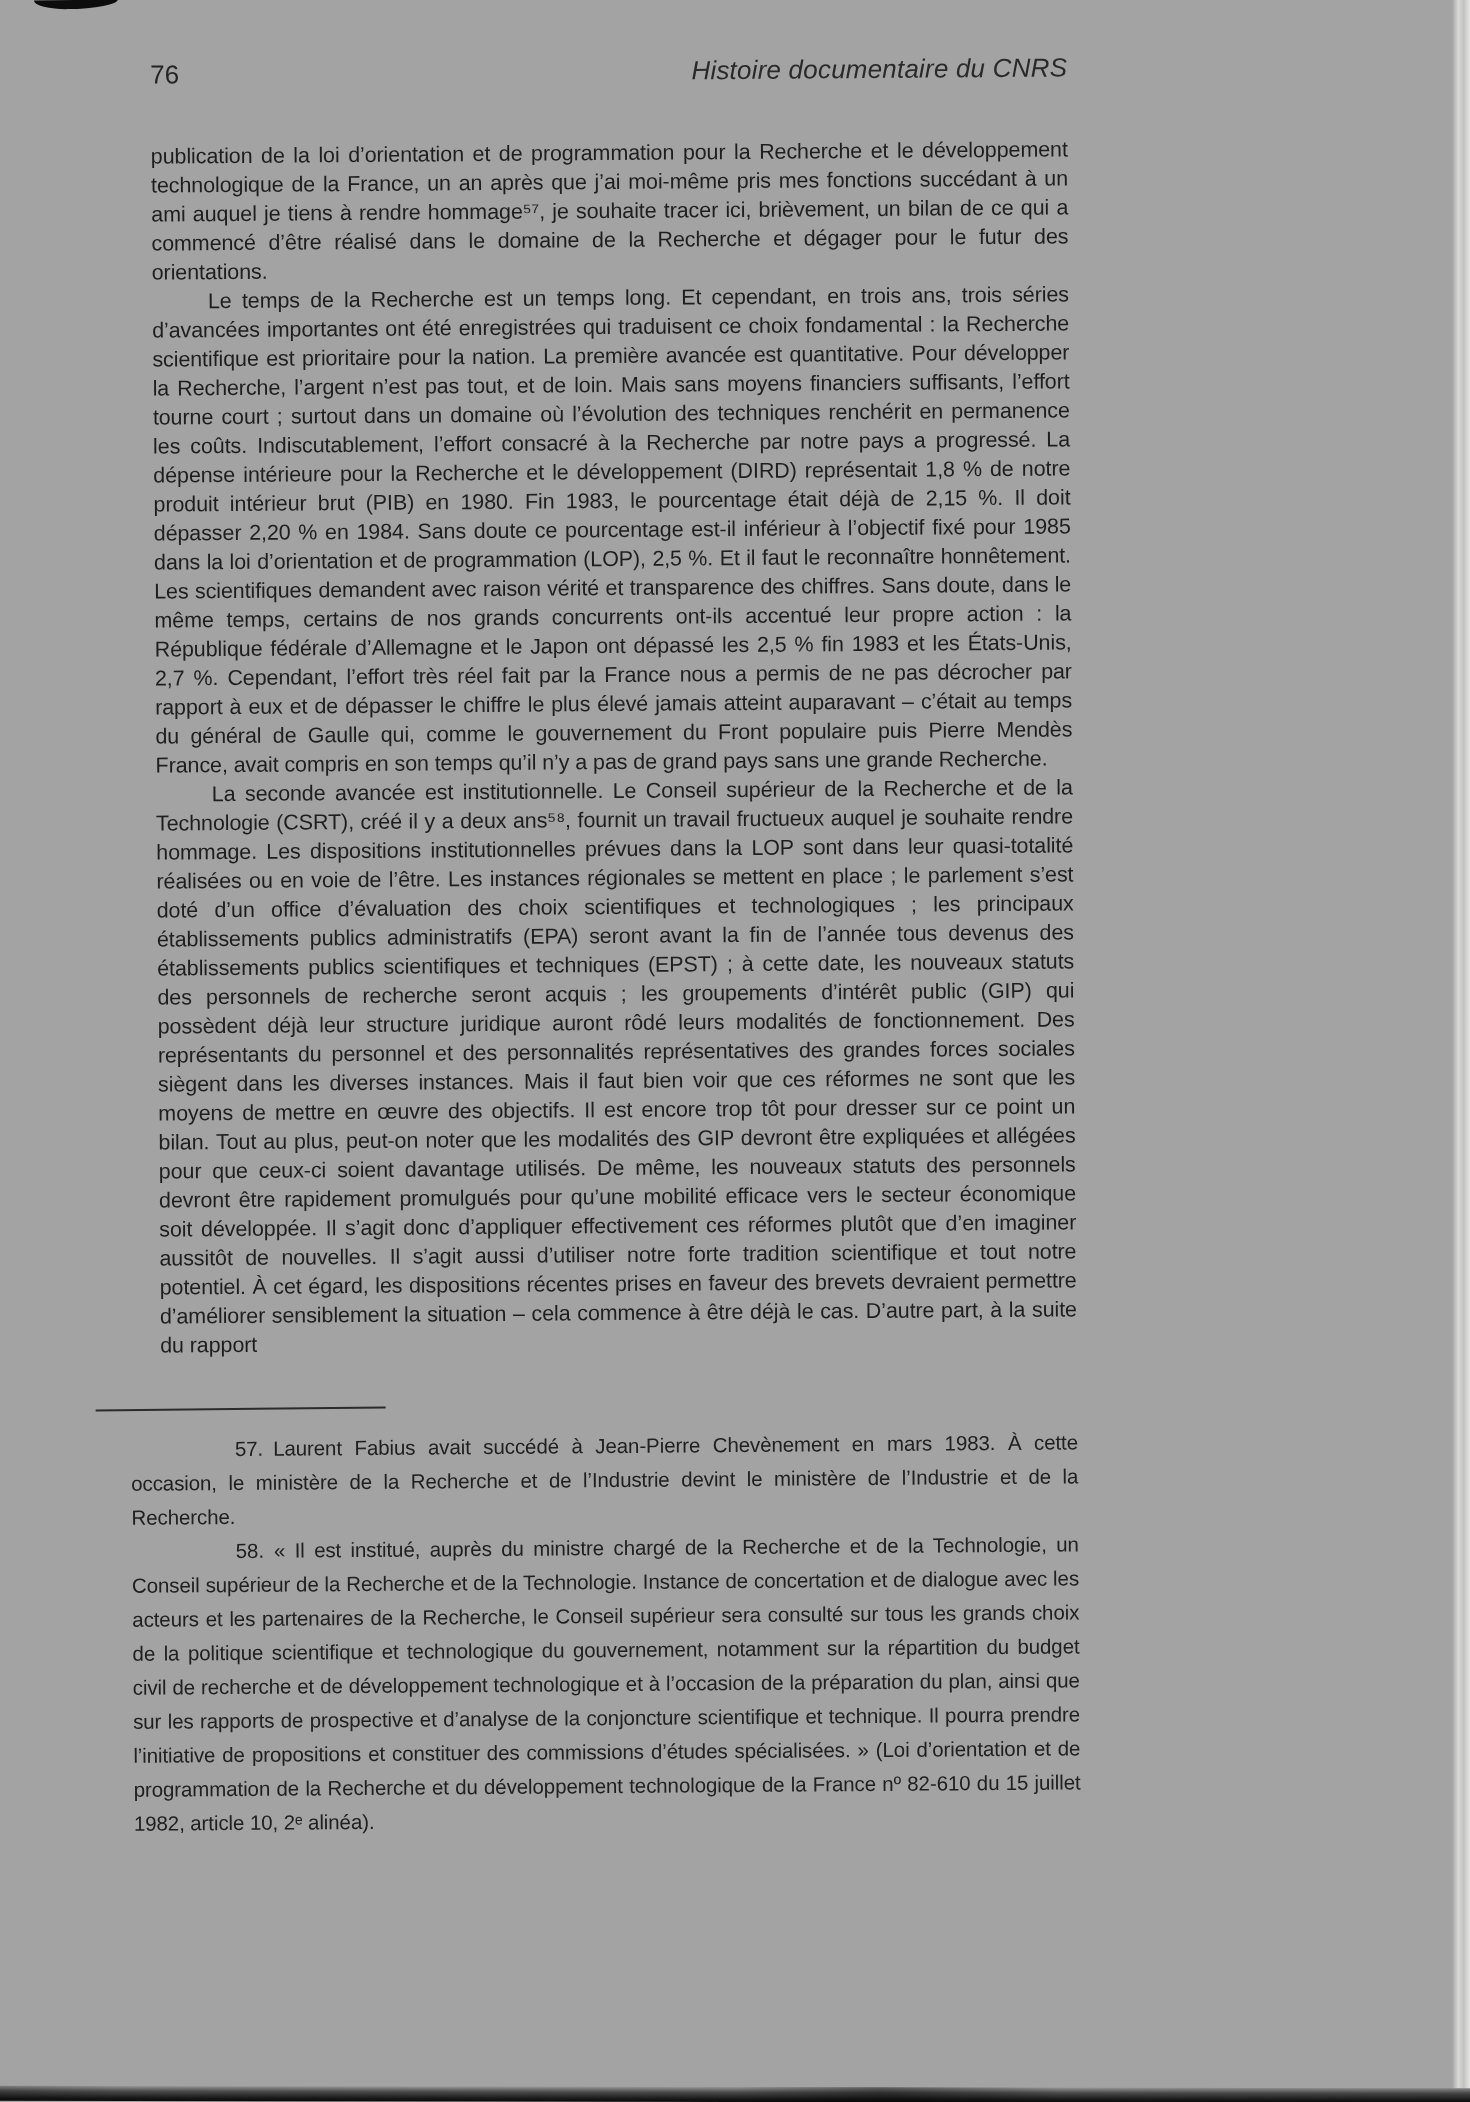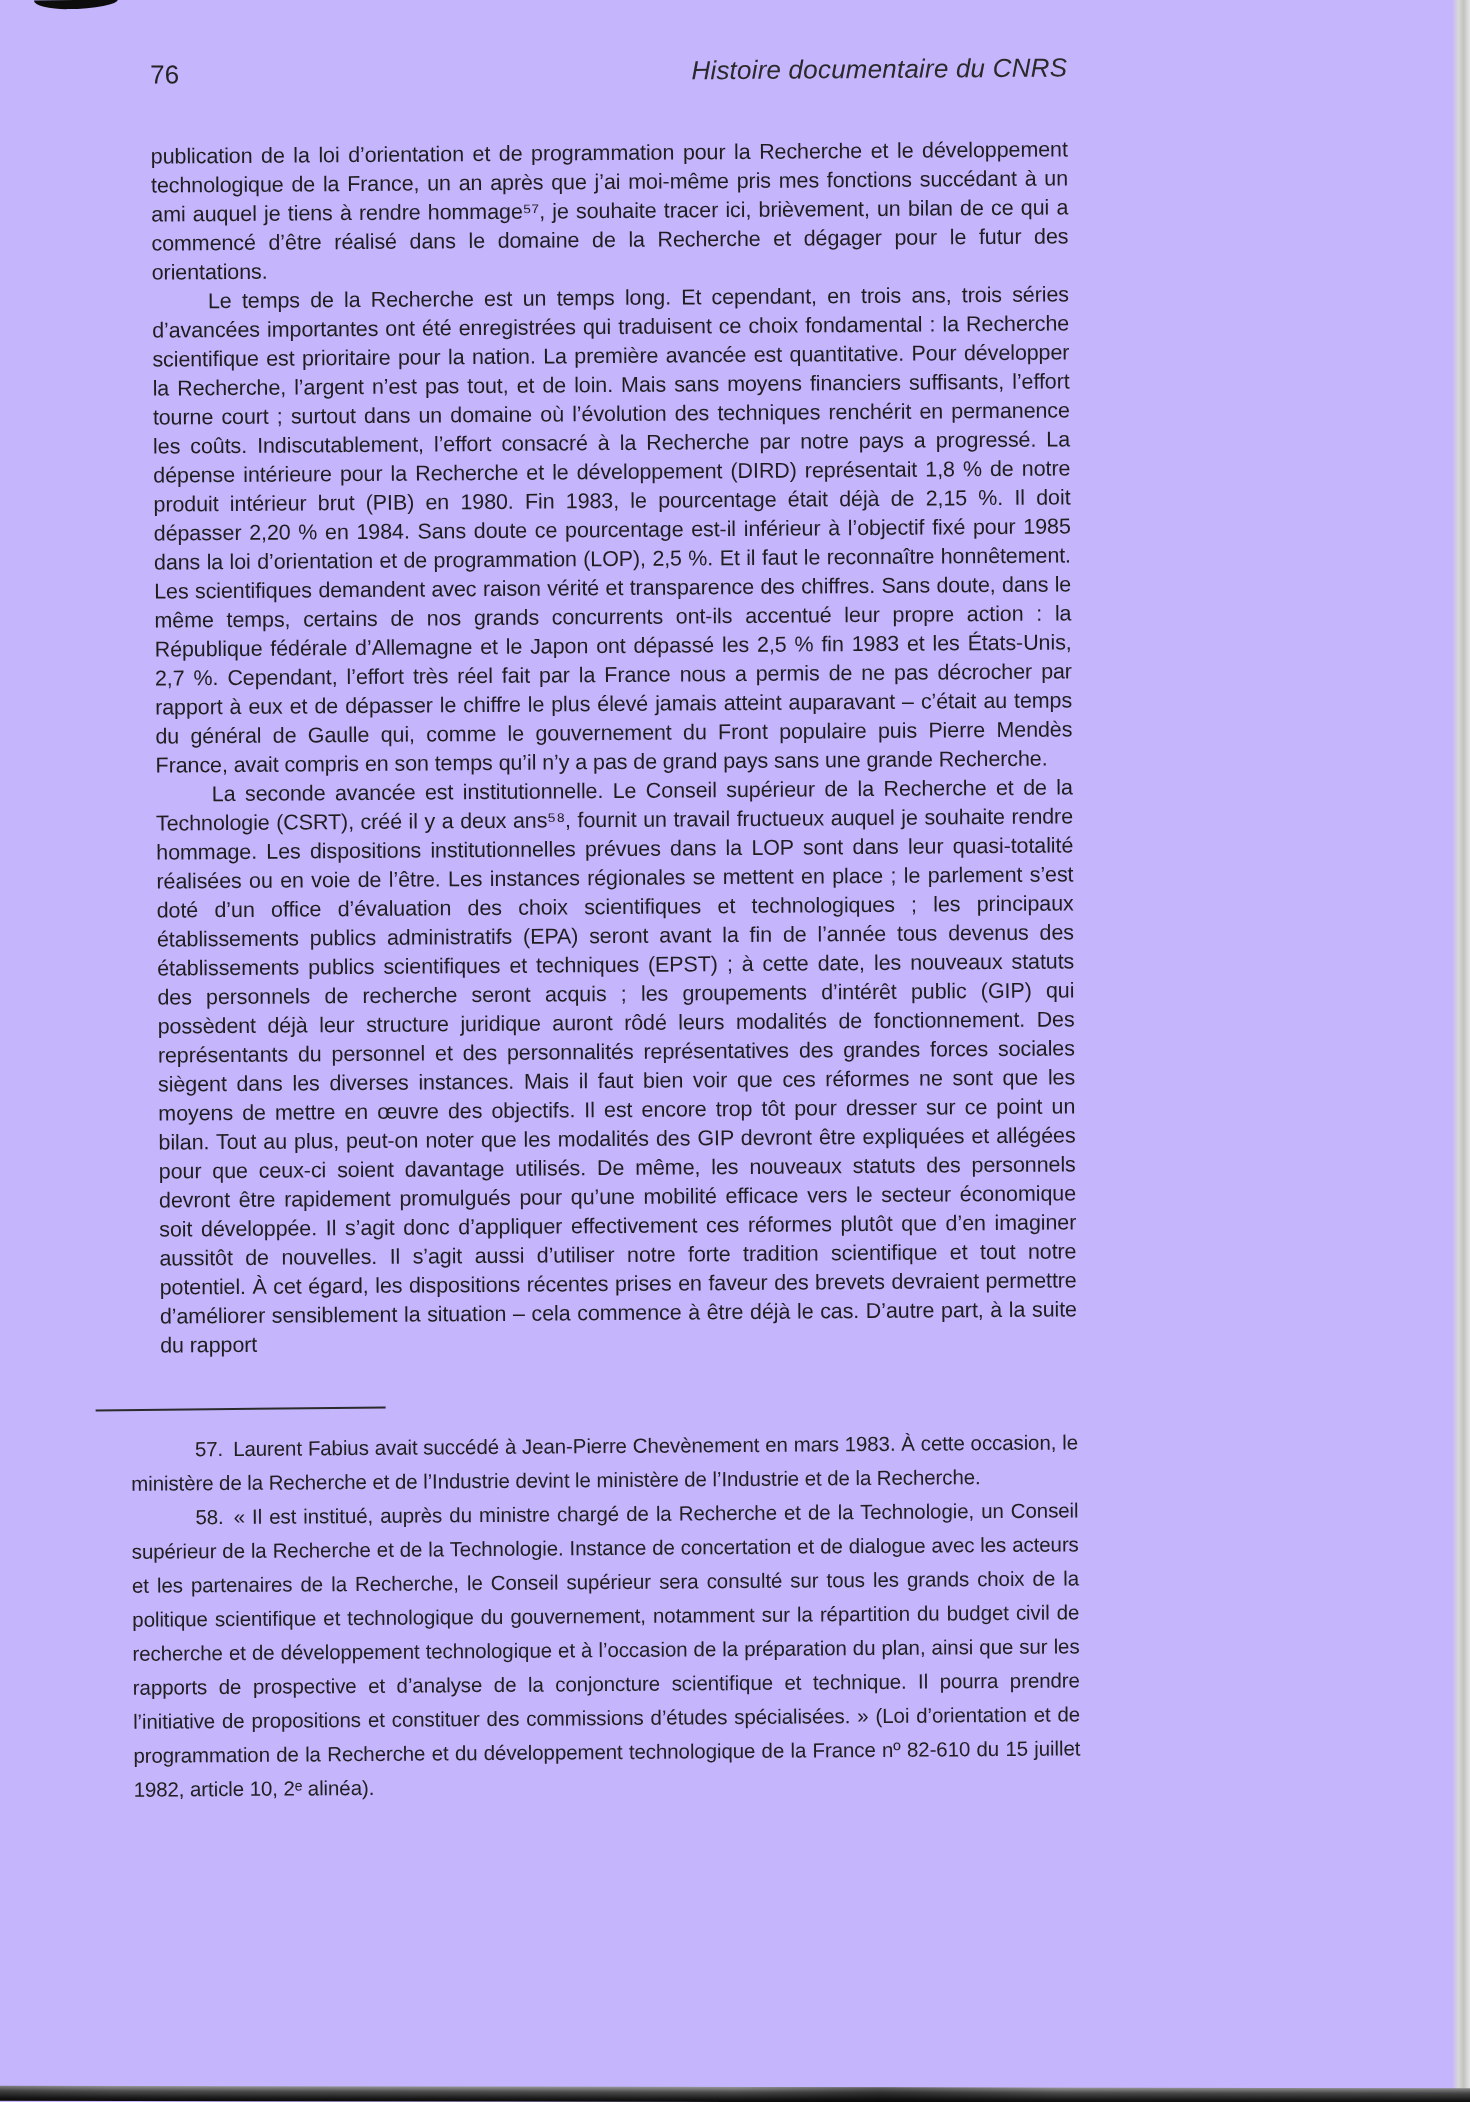--- a/index.html
+++ b/index.html
@@ -4,21 +4,21 @@
 <style>
   html, body {
     margin: 0;
     padding: 0;
     background: #ffffff;
   }
   .scan-page {
     position: relative;
     width: 1470px;
     height: 2102px;
-    background: #c4b5fd;
+    background: #a3a3a3;
     overflow: hidden;
     font-family: "Liberation Sans", sans-serif;
     color: #1c1c1c;
   }
   .page-content {
     transform: rotate(-0.45deg);
     transform-origin: 50% 0;
   }
   .page-header {
     width: 917px;
@@ -66,20 +66,21 @@
     letter-spacing: -0.1px;
     color: #202020;
     hyphens: auto;
   }
   .footnotes p {
     margin: 0;
     text-indent: 64px;
   }
   .footnotes .fn-num {
     margin-right: 10px;
+    margin-left: 40px;
   }
   
   .scan-streak-top {
     position: absolute;
     top: 0;
     left: 34px;
     width: 84px;
     height: 9px;
     background: #0d0d0d;
     border-radius: 0 0 60% 40% / 0 0 100% 100%;

